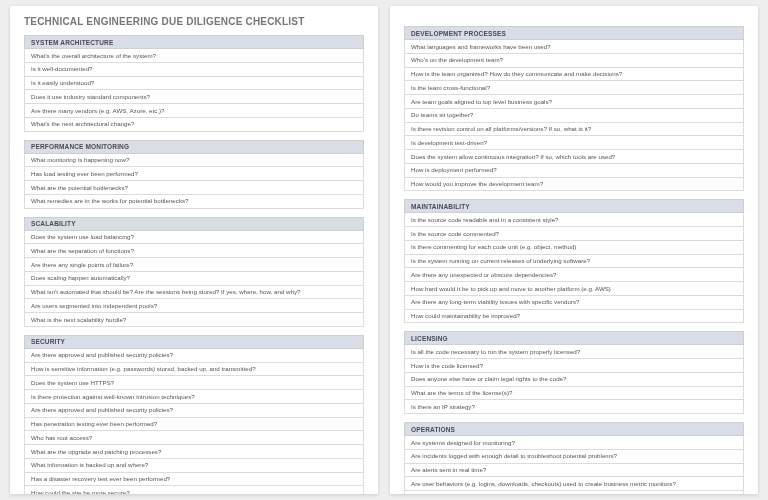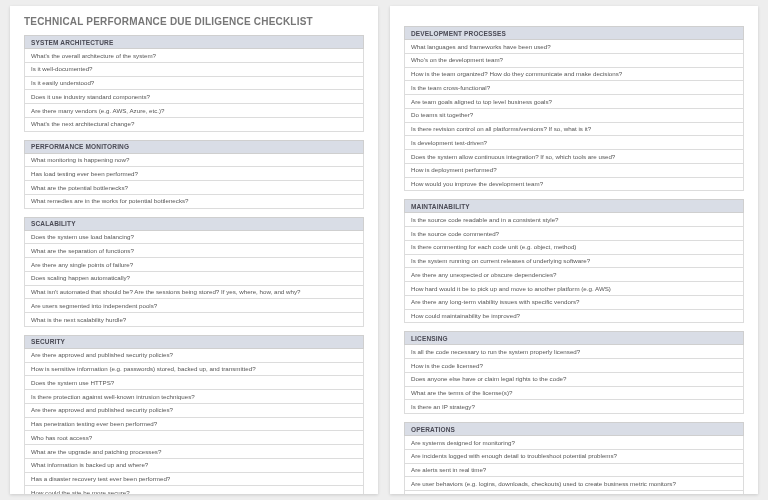--- a/index.html
+++ b/index.html
@@ -47,21 +47,21 @@
     padding: 2.5px 6px;
     line-height: 1.25;
     background: #fff;
   }
   .right-pad-top { height: 10px; }
 </style>
 </head>
 <body>
 
 <div class="page">
-  <div class="doc-title">TECHNICAL PERFORMANCE DUE DILIGENCE CHECKLIST</div>
+  <div class="doc-title">TECHNICAL ENGINEERING DUE DILIGENCE CHECKLIST</div>
   <div id="col-left">
       <div class="section">
         <div class="sec-header">SYSTEM ARCHITECTURE</div>
         <div class="row">What's the overall architecture of the system?</div>
         <div class="row">Is it well-documented?</div>
         <div class="row">Is it easily understood?</div>
         <div class="row">Does it use industry standard components?</div>
         <div class="row">Are there many vendors (e.g. AWS, Azure, etc.)?</div>
         <div class="row">What's the next architectural change?</div>
       </div>

